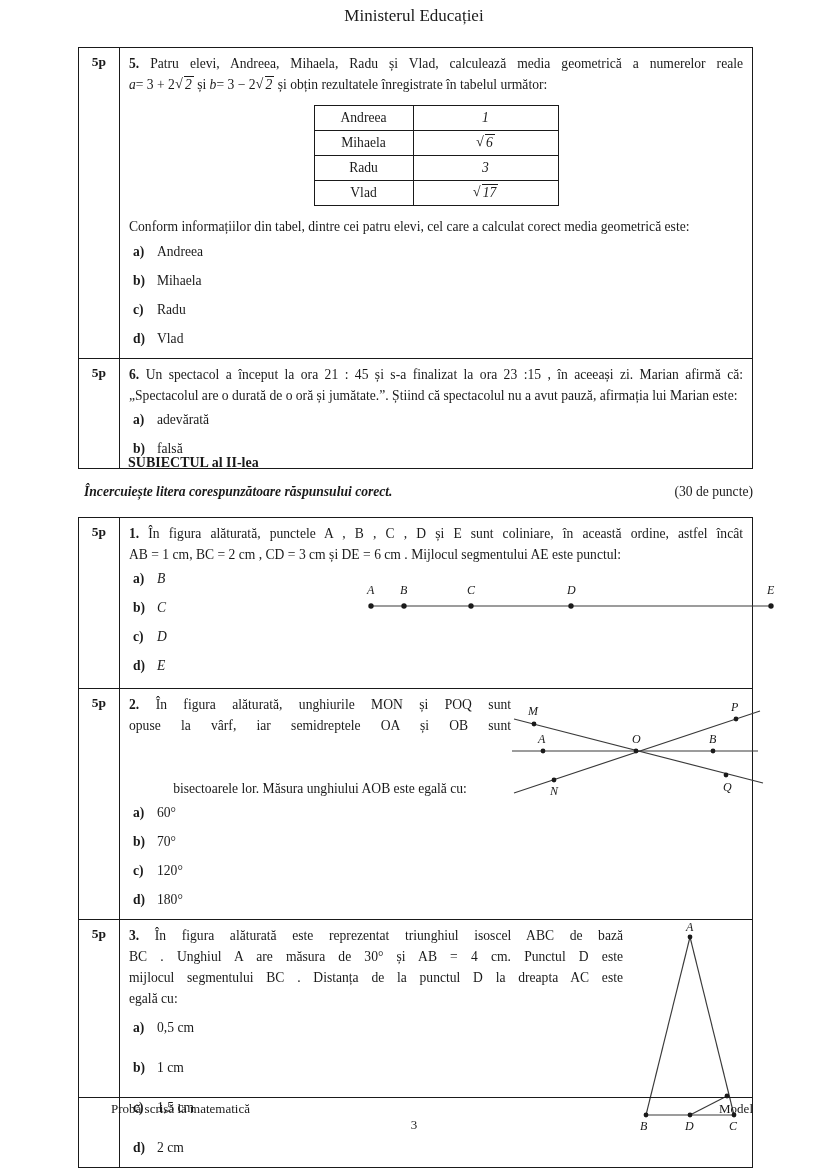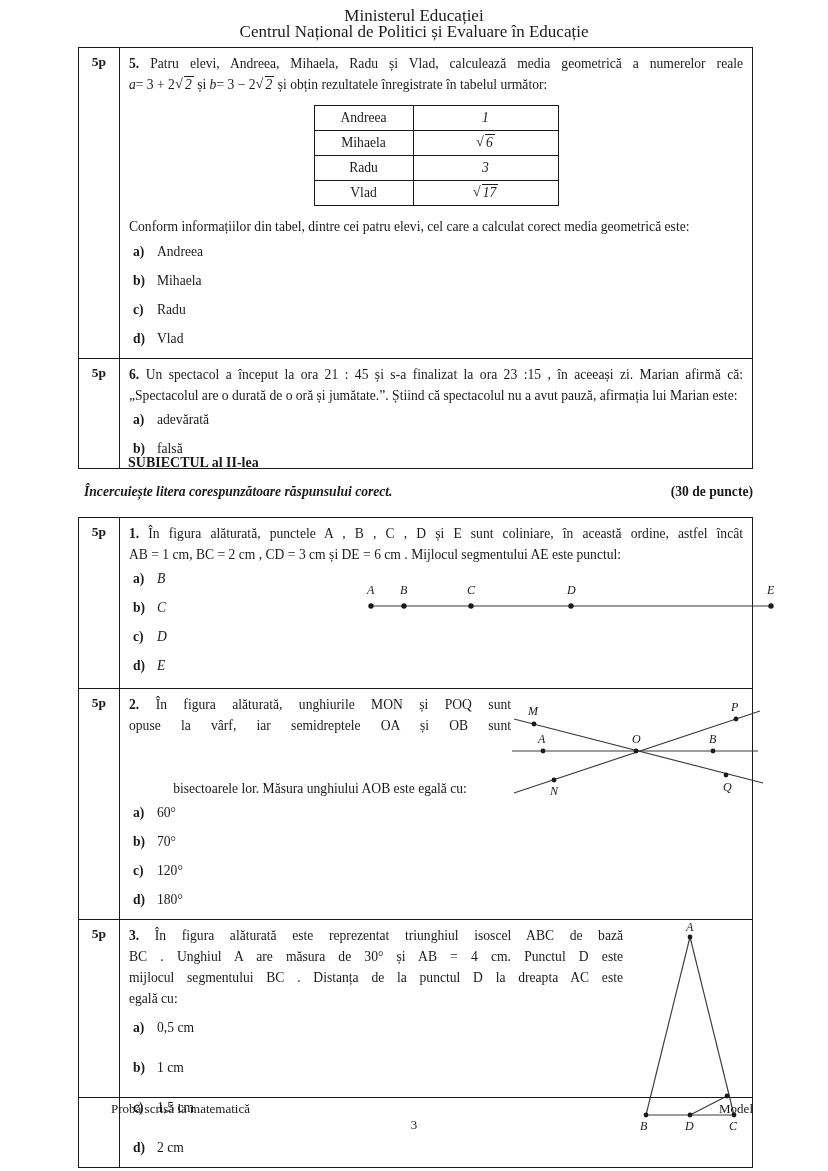--- a/index.html
+++ b/index.html
@@ -128,21 +128,21 @@
     font-size: 14px;
   }
   .sect-instr {
     position: absolute;
     font-weight: bold;
     font-style: italic;
     font-size: 13.6px;
   }
   .sect-pts {
     position: absolute;
-    font-weight: bold;
+    font-weight: normal;
     font-size: 13.6px;
     text-align: right;
   }
 
   
   .footer-rule {
     position: absolute;
     left: 78px;
     width: 675px;
     border-top: 1.3px solid #1a1a1a;
@@ -175,21 +175,20 @@
     fill: #1a1a1a;
   }
 </style>
 </head>
 <body>
 
 <div class="page">
 
   <div class="doc-header">
     <div>Ministerul Educației</div>
-    <div>Centrul Național de Politici și Evaluare în Educație</div>
   </div>
 
   <div style="position:absolute; left:78px; top:47px;">
     <table class="qtable">
 
       <tbody>
           <tr>
         <td class="pts-cell">5p</td>
         <td class="body-cell">
 

